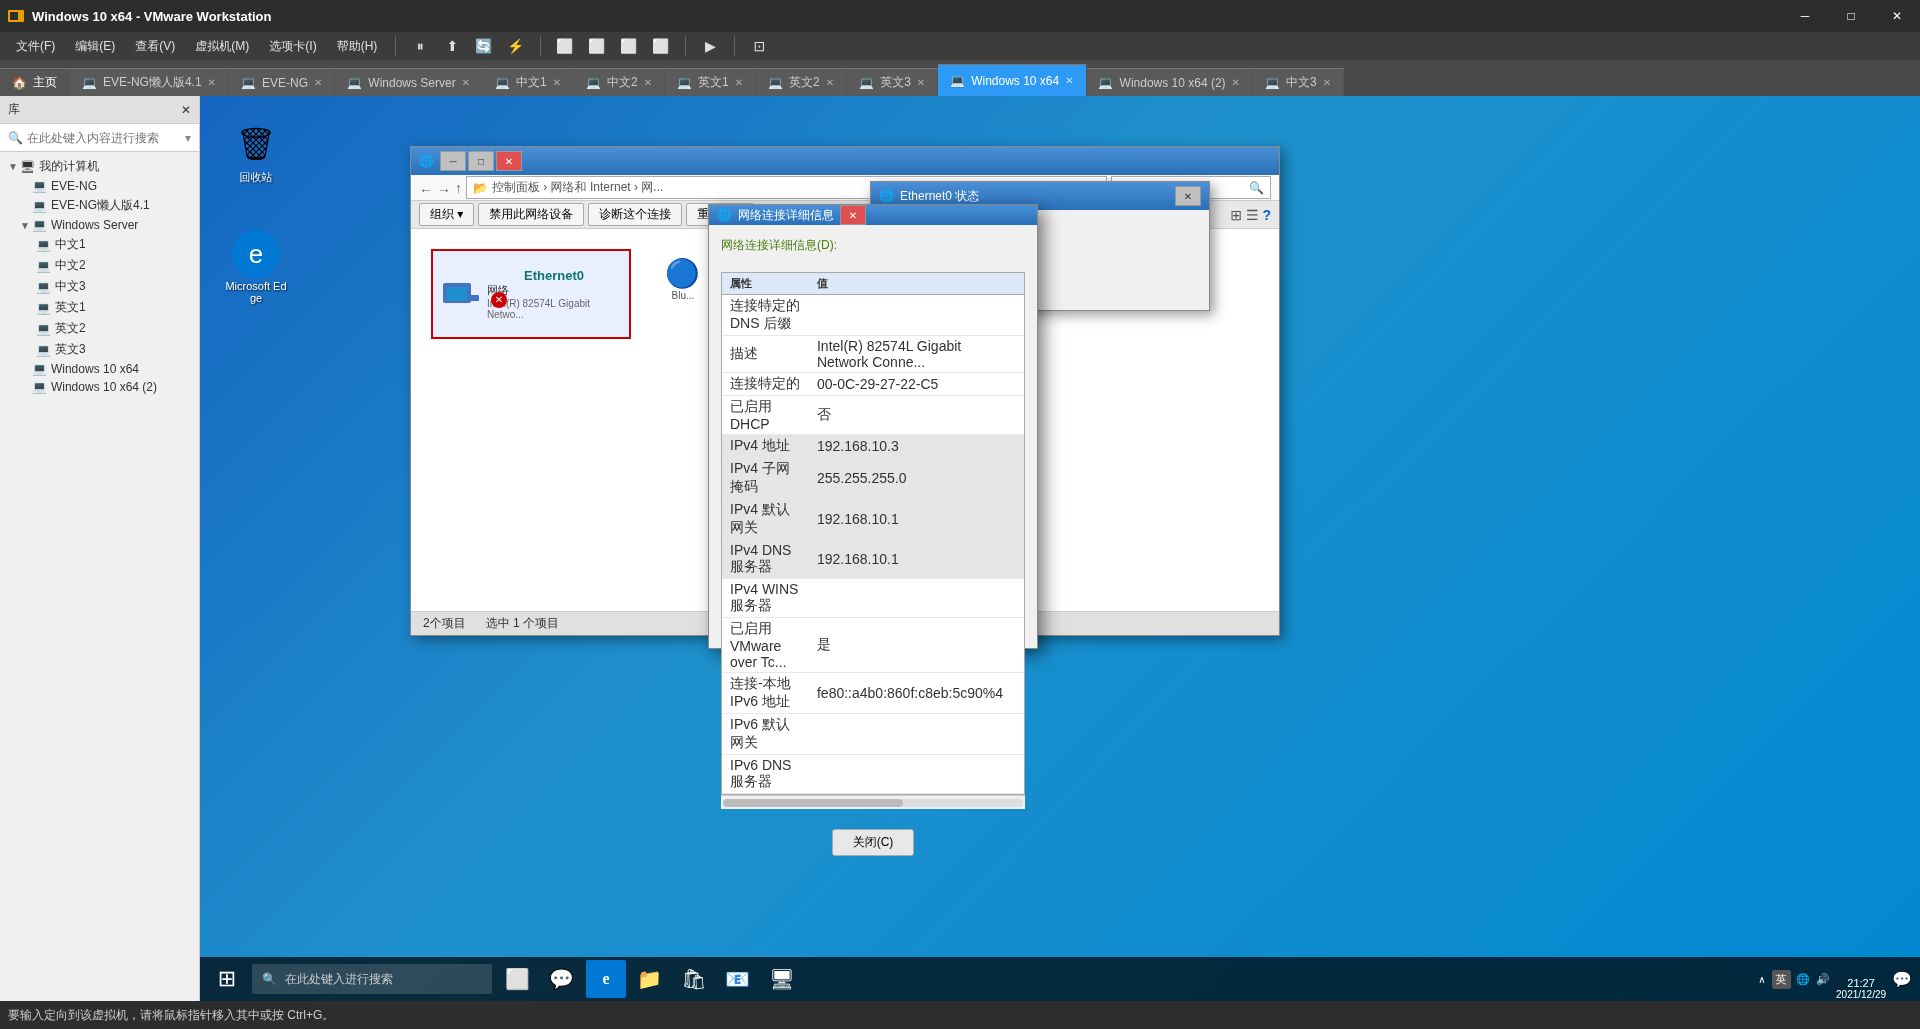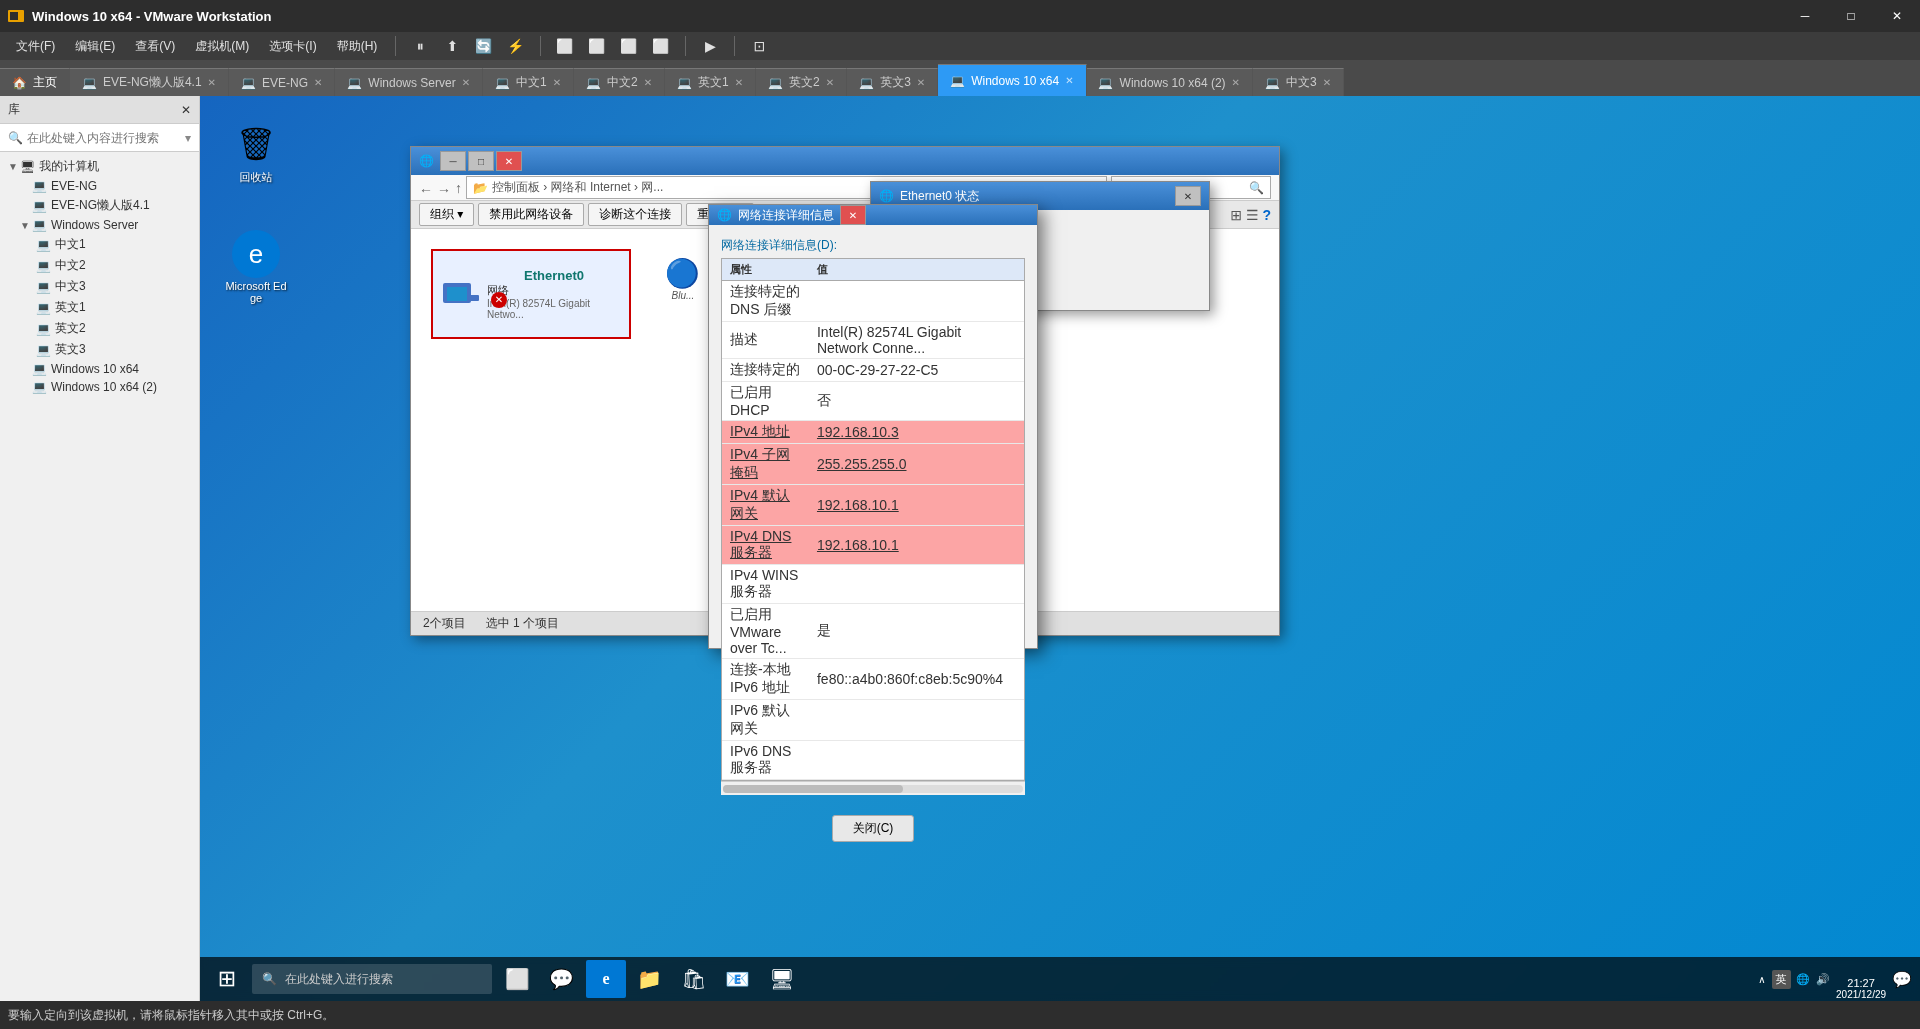--- a/index.html
+++ b/index.html
@@ -408,22 +408,22 @@
     }
 
     .dialog-body {
       flex: 1;
       padding: 12px;
       display: flex;
       flex-direction: column;
     }
     .dialog-label {
       font-size: 12px;
-      color: #0369a1;
-      margin-bottom: 4px;
+      color: #4d7c0f;
+      margin-bottom: 18px;
     }
     .details-table {
       flex: 1;
       border: 1px solid #aaa;
       overflow-y: auto;
       background: white;
     }
     .details-table table {
       width: 100%;
       border-collapse: collapse;
@@ -437,22 +437,21 @@
       text-align: left;
       color: #333;
     }
     .details-table td {
       font-size: 14px;
       padding: 2px 8px;
       border-bottom: 1px solid #e8e8e8;
       color: #333;
     }
     .details-table tr.highlighted td {
-      background: #fca5a5;
-      text-decoration: underline;
+      background: #e5e5e5;
     }
 
     .scrollbar-area {
       height: 14px;
       background: #f0f0f0;
       border-top: 1px solid #ccc;
       display: flex;
       align-items: center;
       padding: 0 2px;
     }
@@ -815,21 +814,21 @@
                   <div>
                     <div class="eth-name">Ethernet0</div>
                     <div class="eth-sub">网络</div>
                     <div class="eth-sub2">Intel(R) 82574L Gigabit Netwo...</div>
                   </div>
                 </div>
               </div>
 
               <div style="width:80px;display:flex;flex-direction:column;align-items:center;padding:8px;">
                 <div style="font-size:28px;color:#2266cc;">🔵</div>
-                <div style="font-size:10px;color:#555;text-align:center;font-style:italic;">Blu...</div>
+                <div style="font-size:10px;color:#555;text-align:center;">Blu...</div>
               </div>
             </div>
           </div>
         </div>
 
         <div class="net-conn-status-bar">
           <span>2个项目</span>
           <span>选中 1 个项目</span>
         </div>
       </div>

